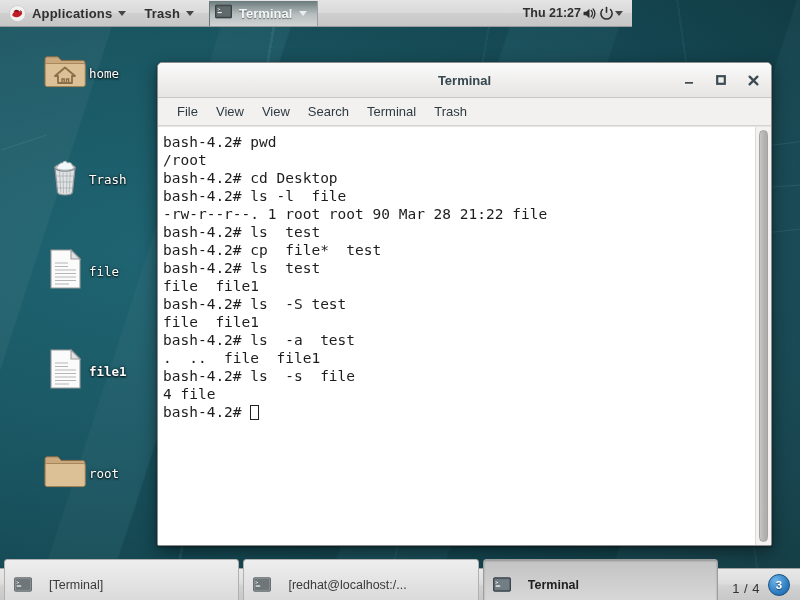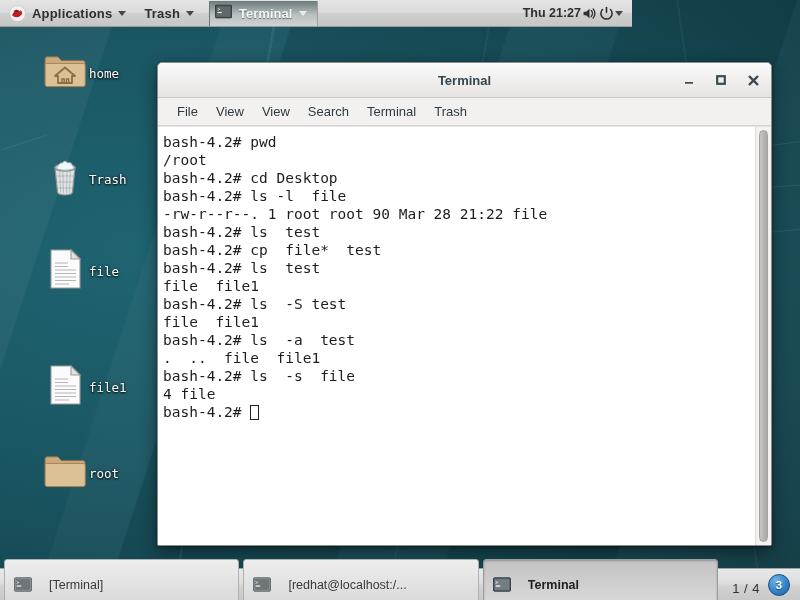--- a/index.html
+++ b/index.html
@@ -255,21 +255,21 @@
         <path d="M10 5h20l9 9v29H10z" fill="#fbfbfb" stroke="#9b9b9b" stroke-width="1.1"></path>
         <path d="M30 5l9 9h-9z" fill="#e2e2e2" stroke="#9b9b9b" stroke-width="1.1"></path>
         <g stroke="#b6b6b6" stroke-width="1.1">
           <path d="M14 18h13M14 21.5h13M14 25h21M14 28.5h21M14 32h21M14 35.5h21M14 39h14"></path>
         </g>
       </svg>
     </span>
     <span class="lbl">file</span>
   </div>
 
-  <div class="desk-icon" style="left:41px;top:361px;">
+  <div class="desk-icon" style="left:41px;top:345px;font-weight:bold;">
     <span class="glyph">
       <svg width="48" height="48" viewBox="0 0 48 48">
         <path d="M10 5h20l9 9v29H10z" fill="#fbfbfb" stroke="#9b9b9b" stroke-width="1.1"></path>
         <path d="M30 5l9 9h-9z" fill="#e2e2e2" stroke="#9b9b9b" stroke-width="1.1"></path>
         <g stroke="#b6b6b6" stroke-width="1.1">
           <path d="M14 18h13M14 21.5h13M14 25h21M14 28.5h21M14 32h21M14 35.5h21M14 39h14"></path>
         </g>
       </svg>
     </span>
     <span class="lbl">file1</span>

